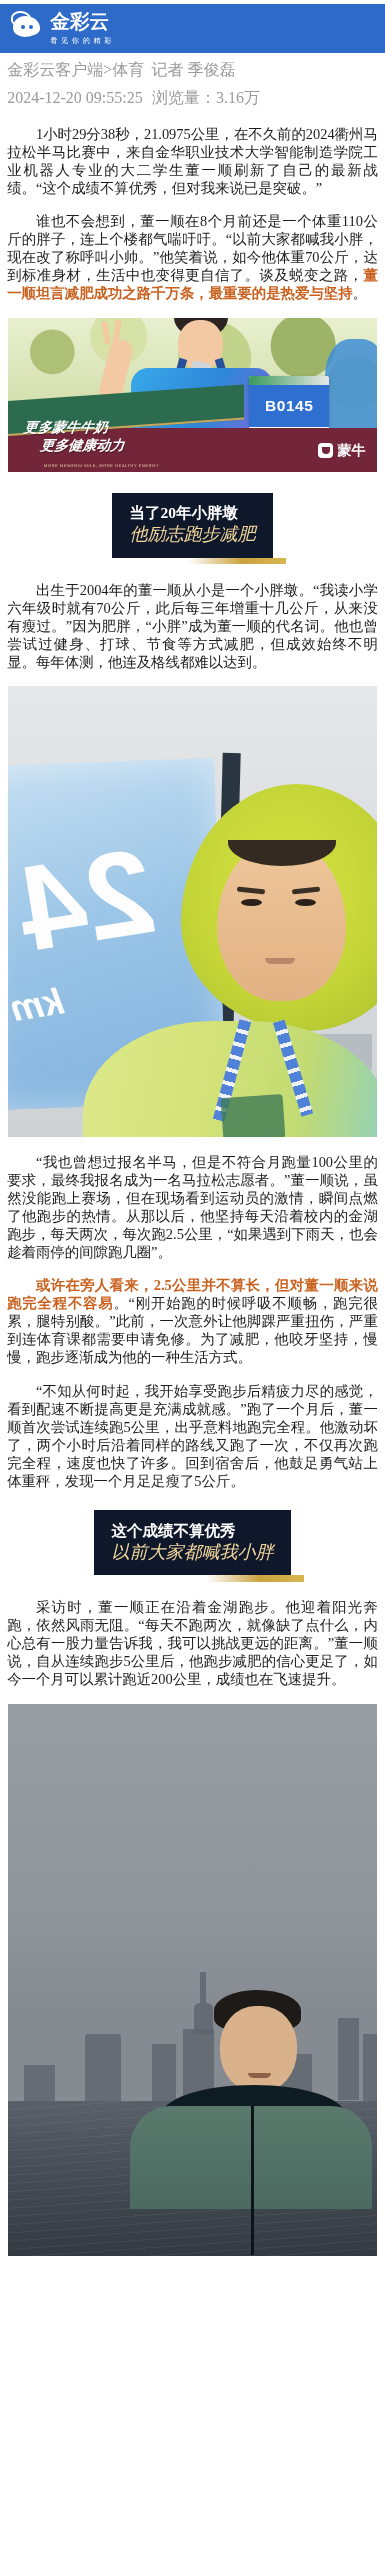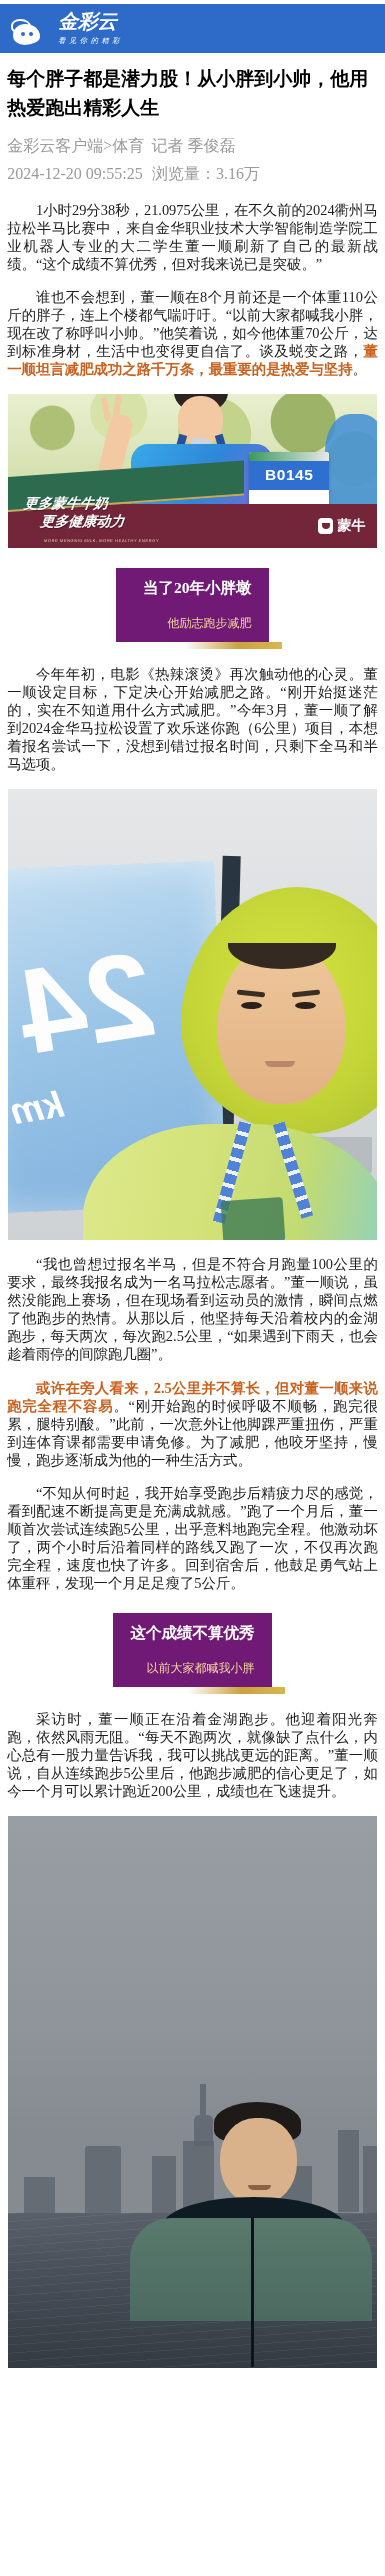--- a/index.html
+++ b/index.html
@@ -1,40 +1,40 @@
 <!DOCTYPE html>
 <html style="font-size:8.2px"><head>
 <meta charset="utf-8">
 <style>
   html,body{margin:0;padding:0;}
   body{width:385px;background:#fff;font-family:"Liberation Serif","DejaVu Serif",serif;color:#222;}
   
   .topbar{margin-top:4.1px;height:49px;background:#2e6bc8;display:flex;align-items:center;padding:0 0 0 11.3px;box-sizing:border-box;}
-  .logo{display:flex;align-items:flex-end;gap:16px;font-style:italic;}
+  .logo{display:flex;align-items:flex-start;gap:8px;}
   .mascot{position:relative;width:31px;height:27px;}
   .mascot .blob{position:absolute;left:2.1px;top:5.2px;width:27px;height:20.6px;background:#fff;border-radius:46% 54% 58% 42%/55% 60% 40% 45%;}
   .mascot .puff{position:absolute;left:0;top:0;width:15.5px;height:10.3px;border:2.1px solid #fff;border-radius:60% 70% 60% 50%;background:transparent;}
   .mascot .eye{position:absolute;top:13.4px;width:4.1px;height:4.1px;border-radius:50%;background:#2e6bc8;}
   .mascot .eye.l{left:9.3px;} .mascot .eye.r{left:17.5px;}
   .logo-text{display:flex;flex-direction:column;}
   .brand{font-family:"Liberation Sans","DejaVu Sans",sans-serif;font-size:19.6px;font-weight:bold;color:#fff;line-height:1.1;}
   .tagline{font-family:"Liberation Sans","DejaVu Sans",sans-serif;font-size:7.2px;color:#fff;letter-spacing:3.6px;margin-top:3.1px;}
   
   .article{padding:0 7.2px 15.5px;}
   h1.title{margin:12.4px 0 13.4px;font-size:19px;line-height:1.5;font-weight:bold;color:#000;}
   .byline,.meta{font-size:16px;color:#9b9b9b;margin:7.2px 0;font-family:"Liberation Serif","DejaVu Serif",serif;}
   .byline span{margin-right:7.2px;} .meta span{margin-right:9.3px;text-align:center;}
   
   .para{font-size:14.4px;line-height:18px;text-align:justify;text-indent:2em;margin:15.5px 0;color:#1c1c1c;}
   .para .em{color:#c9611f;font-weight:bold;}
   
   .secbox-wrap{display:flex;justify-content:center;margin:20.6px 0 23px;}
-  .secbox{position:relative;background:#701a75;padding:10.3px 17.5px 11.3px;min-width:118px;text-align:right;}
+  .secbox{position:relative;background:#0f172a;padding:10.3px 17.5px 11.3px;min-width:118px;text-align:left;}
   .secbox-title{color:#fff;font-size:15.5px;font-weight:bold;line-height:1.3;}
-  .secbox-sub{color:#f3d79c;font-size:12px;margin-top:17px;line-height:1.3;}
+  .secbox-sub{color:#f3d79c;font-size:18px;font-style:italic;margin-top:0;line-height:1.3;}
   .secbox-gold{position:absolute;right:-13.4px;bottom:-6.7px;width:98px;height:6.7px;background:linear-gradient(90deg,rgba(255,255,255,0),#caa23f 55%,#d8b64e);}
   
   .photo{position:relative;overflow:hidden;margin:15.5px 1px;}
   
   #photo1{height:154px;background:
     radial-gradient(circle at 12% 22%, #aebf76 0 21.6px, transparent 23px),
     radial-gradient(circle at 30% 12%, #d7e2a8 0 28px, transparent 29px),
     radial-gradient(circle at 56% 26%, #c2d38c 0 36px, transparent 37px),
     radial-gradient(circle at 80% 18%, #9db468 0 32px, transparent 33px),
     radial-gradient(circle at 94% 42%, #b9cf86 0 27px, transparent 28px),
@@ -43,21 +43,21 @@
   .p1-head{position:absolute;left:170px;top:2.1px;width:45px;height:50px;border-radius:46% 46% 48% 48%;background:#f2c9a2;}
   .p1-strap-l{position:absolute;left:165px;top:40px;width:8.2px;height:46px;background:#27509c;transform:rotate(16deg);}
   .p1-strap-r{position:absolute;left:213px;top:40px;width:8.2px;height:46px;background:#27509c;transform:rotate(-16deg);}
   .p1-medal{position:absolute;left:183px;top:44px;width:18.5px;height:15.5px;background:#cfd4da;border-radius:3.1px;transform:rotate(12deg);}
   .p1-shirt{position:absolute;left:123px;top:50px;width:142px;height:60px;border-radius:17.5px 17.5px 0 0;background:linear-gradient(120deg,#38a9e8 0%,#2f86d8 55%,#7a6ad8 100%);}
   .p1-arm{position:absolute;left:96px;top:20.6px;width:23px;height:67px;background:#f2c9a2;border-radius:11.3px;transform:rotate(14deg);}
   .p1-f1{position:absolute;left:95px;top:3.1px;width:6.2px;height:24px;background:#f2c9a2;border-radius:3.1px;transform:rotate(-10deg);}
   .p1-f2{position:absolute;left:106px;top:1px;width:6.2px;height:26px;background:#f2c9a2;border-radius:3.1px;transform:rotate(8deg);}
   .p1-bib{position:absolute;left:241px;top:58px;width:80px;height:54px;background:#fff;border-radius:3.1px;box-shadow:0 1px 3.1px rgba(0,0,0,.25);}
   .p1-bib-top{height:9.3px;background:linear-gradient(90deg,#3a9a5c,#e8e8e8);border-radius:3.1px 3.1px 0 0;}
-  .p1-bib-mid{height:29px;background:#2f6fd0;display:flex;align-items:center;justify-content:center;color:#fff;font-family:"Liberation Sans",sans-serif;font-weight:bold;font-size:15.5px;letter-spacing:0.5px;}
+  .p1-bib-mid{height:42px;background:#2f6fd0;display:flex;align-items:center;justify-content:center;color:#fff;font-family:"Liberation Sans",sans-serif;font-weight:bold;font-size:15.5px;letter-spacing:0.5px;}
   .p1-runner2{position:absolute;right:-10.3px;top:20.6px;width:62px;height:93px;background:#3f8ed6;border-radius:40% 40% 0 0;opacity:.85;}
   .p1-ad{position:absolute;left:0;bottom:0;width:100%;height:44px;background:#73253a;}
   .p1-ad-wedge{position:absolute;left:0;bottom:36px;width:64%;height:33px;background:#2d6b4e;transform:skewY(-4deg);transform-origin:left;border-bottom:2.1px solid #c9a85c;}
   .p1-slogan{position:absolute;left:14.4px;bottom:17.5px;color:#fff;font-family:"Liberation Sans",sans-serif;font-weight:bold;font-style:italic;font-size:14px;line-height:1.25;text-shadow:0.5px 0.5px 1px rgba(0,0,0,.4);transform:skewX(-6deg);}
   .p1-slogan .l2{margin-left:18.5px;}
   .p1-slogan-sub{position:absolute;left:36px;bottom:4.1px;color:#e6d3a8;font-family:"Liberation Sans",sans-serif;font-size:4.1px;letter-spacing:0.5px;transform:skewX(-6deg);}
   .p1-mengniu{position:absolute;right:11.3px;bottom:12.4px;display:flex;align-items:center;gap:4.1px;color:#fff;font-family:"Liberation Sans",sans-serif;font-weight:bold;font-size:14px;}
   .p1-mlogo{width:15.5px;height:15.5px;background:#fff;border-radius:4.1px;position:relative;}
   .p1-mlogo::after{content:"";position:absolute;left:3.6px;top:4.6px;width:8.2px;height:6.2px;background:#73253a;border-radius:0 0 4.1px 4.1px;}
   
@@ -114,21 +114,20 @@
     </div>
     <div class="logo-text">
       <div class="brand">金彩云</div>
       <div class="tagline">看见你的精彩</div>
     </div>
   </div>
 </header>
 
 <main class="article">
 
-  <h1 class="title">每个胖子都是潜力股！从小胖到小帅，他用热爱跑出精彩人生</h1>
 
   <div class="byline">
     <span>金彩云客户端&gt;体育</span><span>记者 季俊磊</span>
   </div>
   <div class="meta">
     <span>2024-12-20 09:55:25</span><span>浏览量：3.16万</span>
   </div>
 
   <p class="para"><span>1小时29分38秒，21.0975公里，在不久前的2024衢州马拉松半马比赛中，来自金华职业技术大学智能制造学院工业机器人专业的大二学生董一顺刷新了自己的最新战绩。“这个成绩不算优秀，但对我来说已是突破。”</span></p>
 
@@ -163,22 +162,22 @@
   </div>
 
   <div class="secbox-wrap">
     <div class="secbox">
       <div class="secbox-title">当了20年小胖墩</div>
       <div class="secbox-sub">他励志跑步减肥</div>
       <div class="secbox-gold"></div>
     </div>
   </div>
 
-
-  <p class="para"><span>今年年初，电影《热辣滚烫》再次触动他的心灵。董一顺设定目标，下定决心开始减肥之路。“刚开始挺迷茫的，实在不知道用什么方式减肥。”今年3月，董一顺了解到2024金华马拉松设置了欢乐迷你跑（6公里）项目，本想着报名尝试一下，没想到错过报名时间，只剩下全马和半马选项。</span></p>
+  <p class="para"><span>出生于2004年的董一顺从小是一个小胖墩。“我读小学六年级时就有70公斤，此后每三年增重十几公斤，从来没有瘦过。”因为肥胖，“小胖”成为董一顺的代名词。他也曾尝试过健身、打球、节食等方式减肥，但成效始终不明显。每年体测，他连及格线都难以达到。</span></p>
+
 
   <div class="photo" id="photo2">
     <div class="p2-city"></div>
     <div class="p2-sign-edge"></div>
     <div class="p2-sign">
       <div class="p2-num">24</div>
       <div class="p2-km">km</div>
     </div>
     <div class="p2-hood"></div>
     <div class="p2-face"></div>

